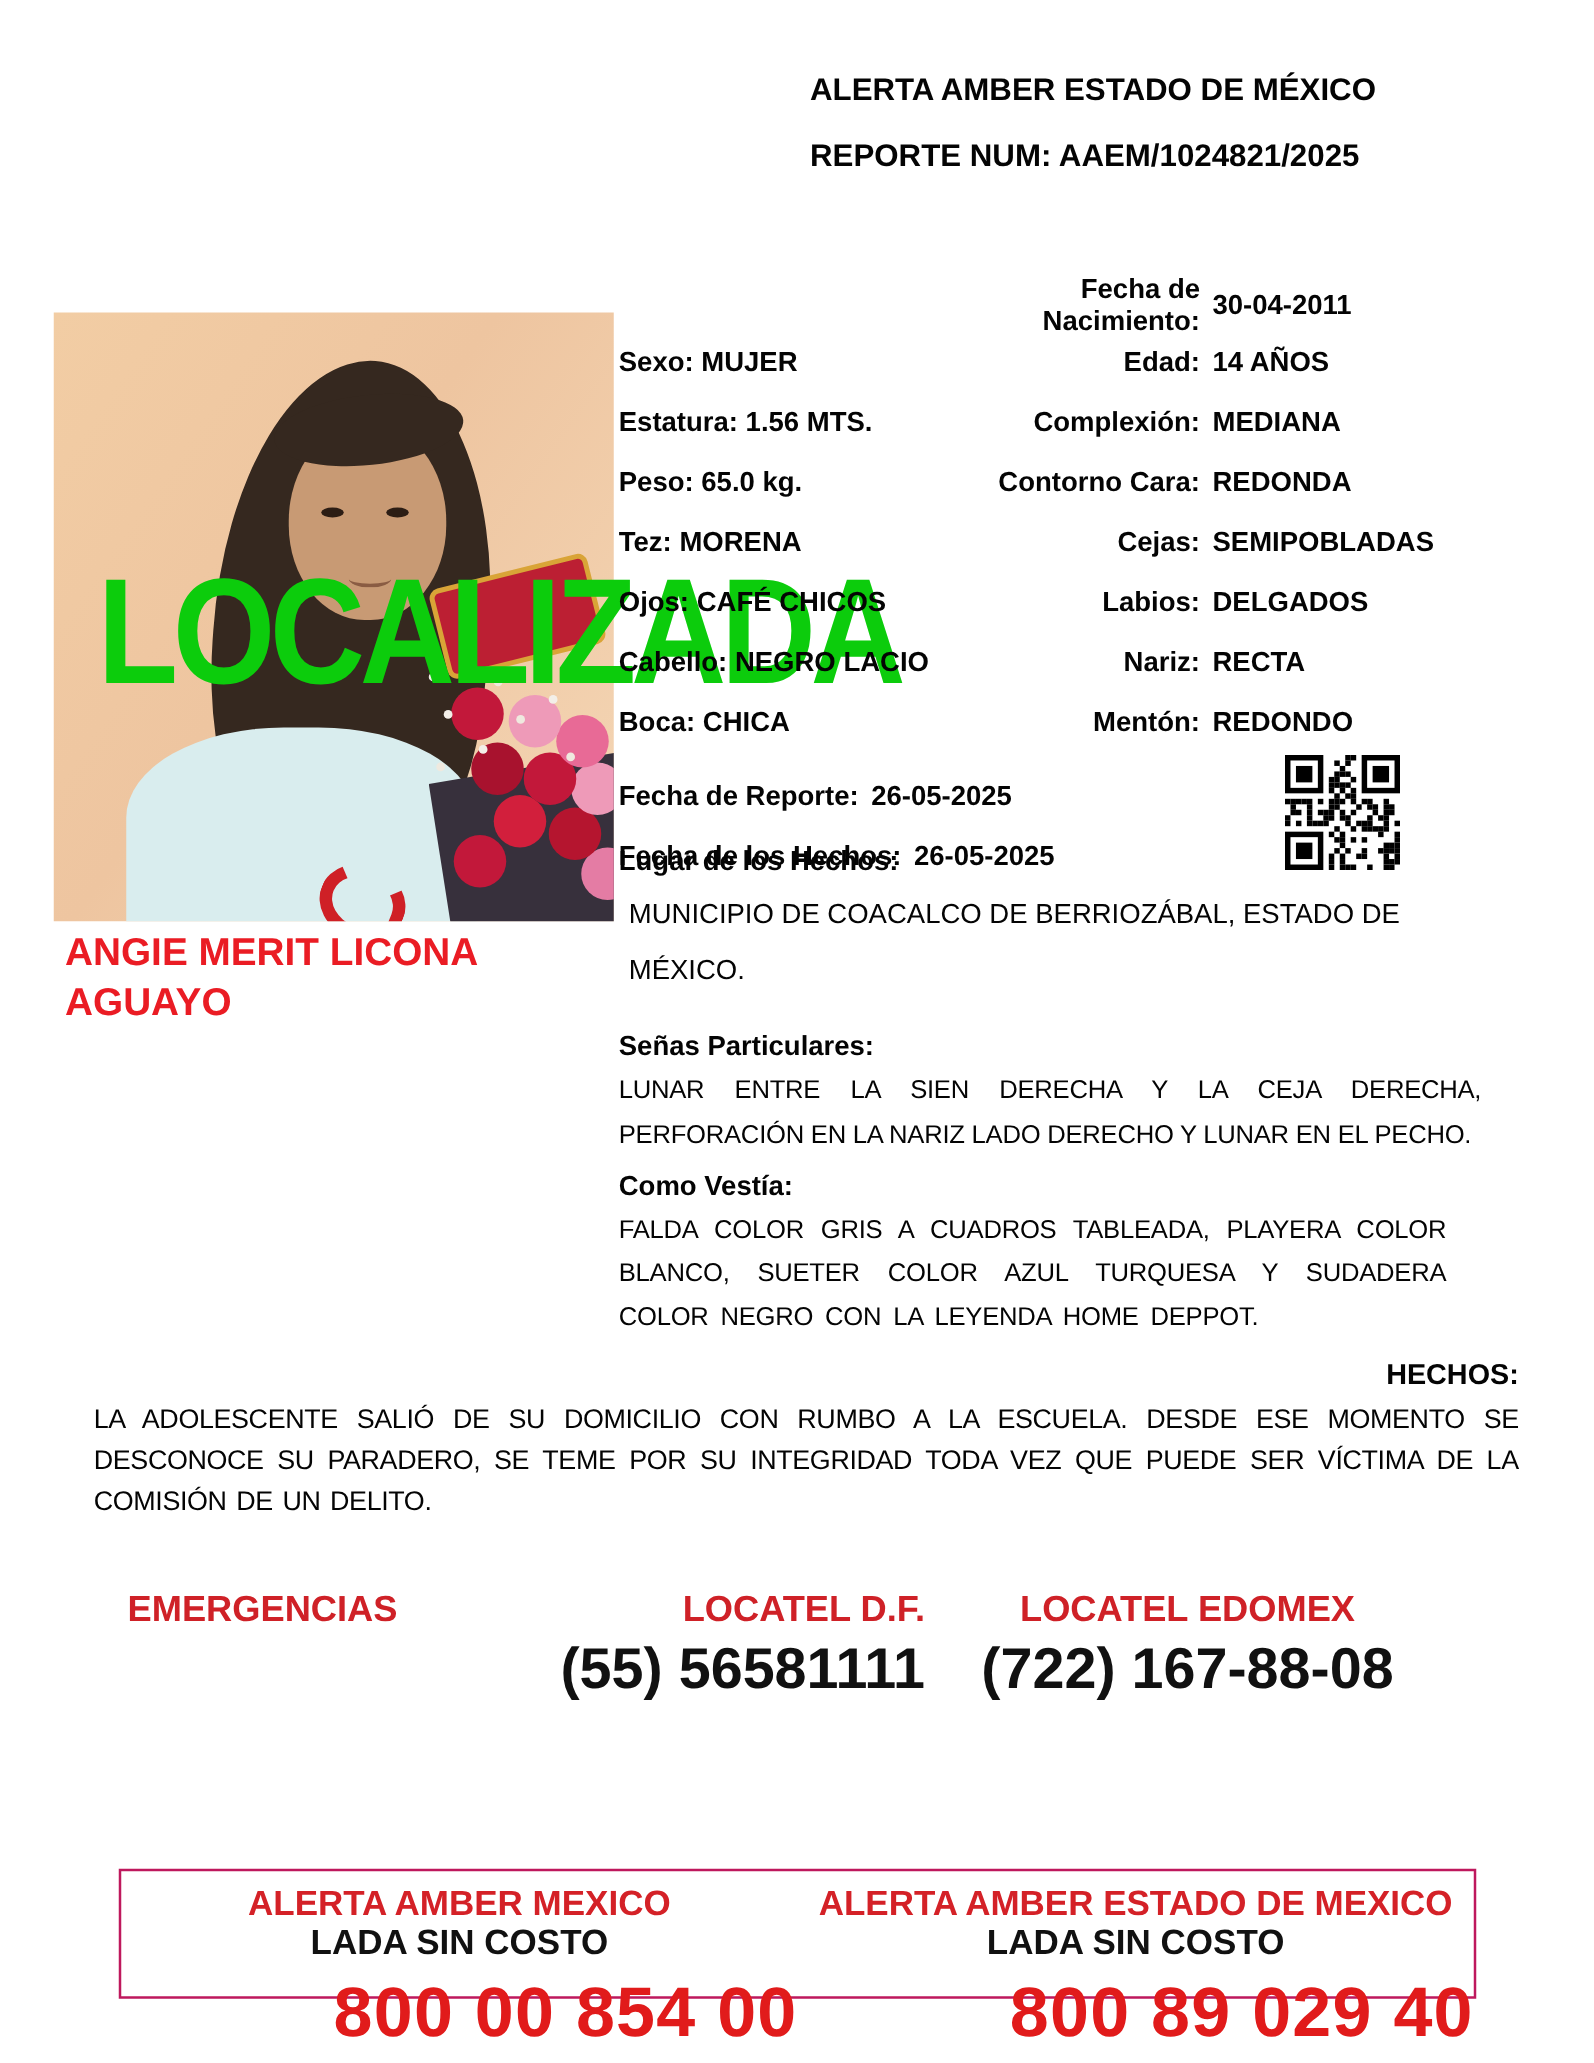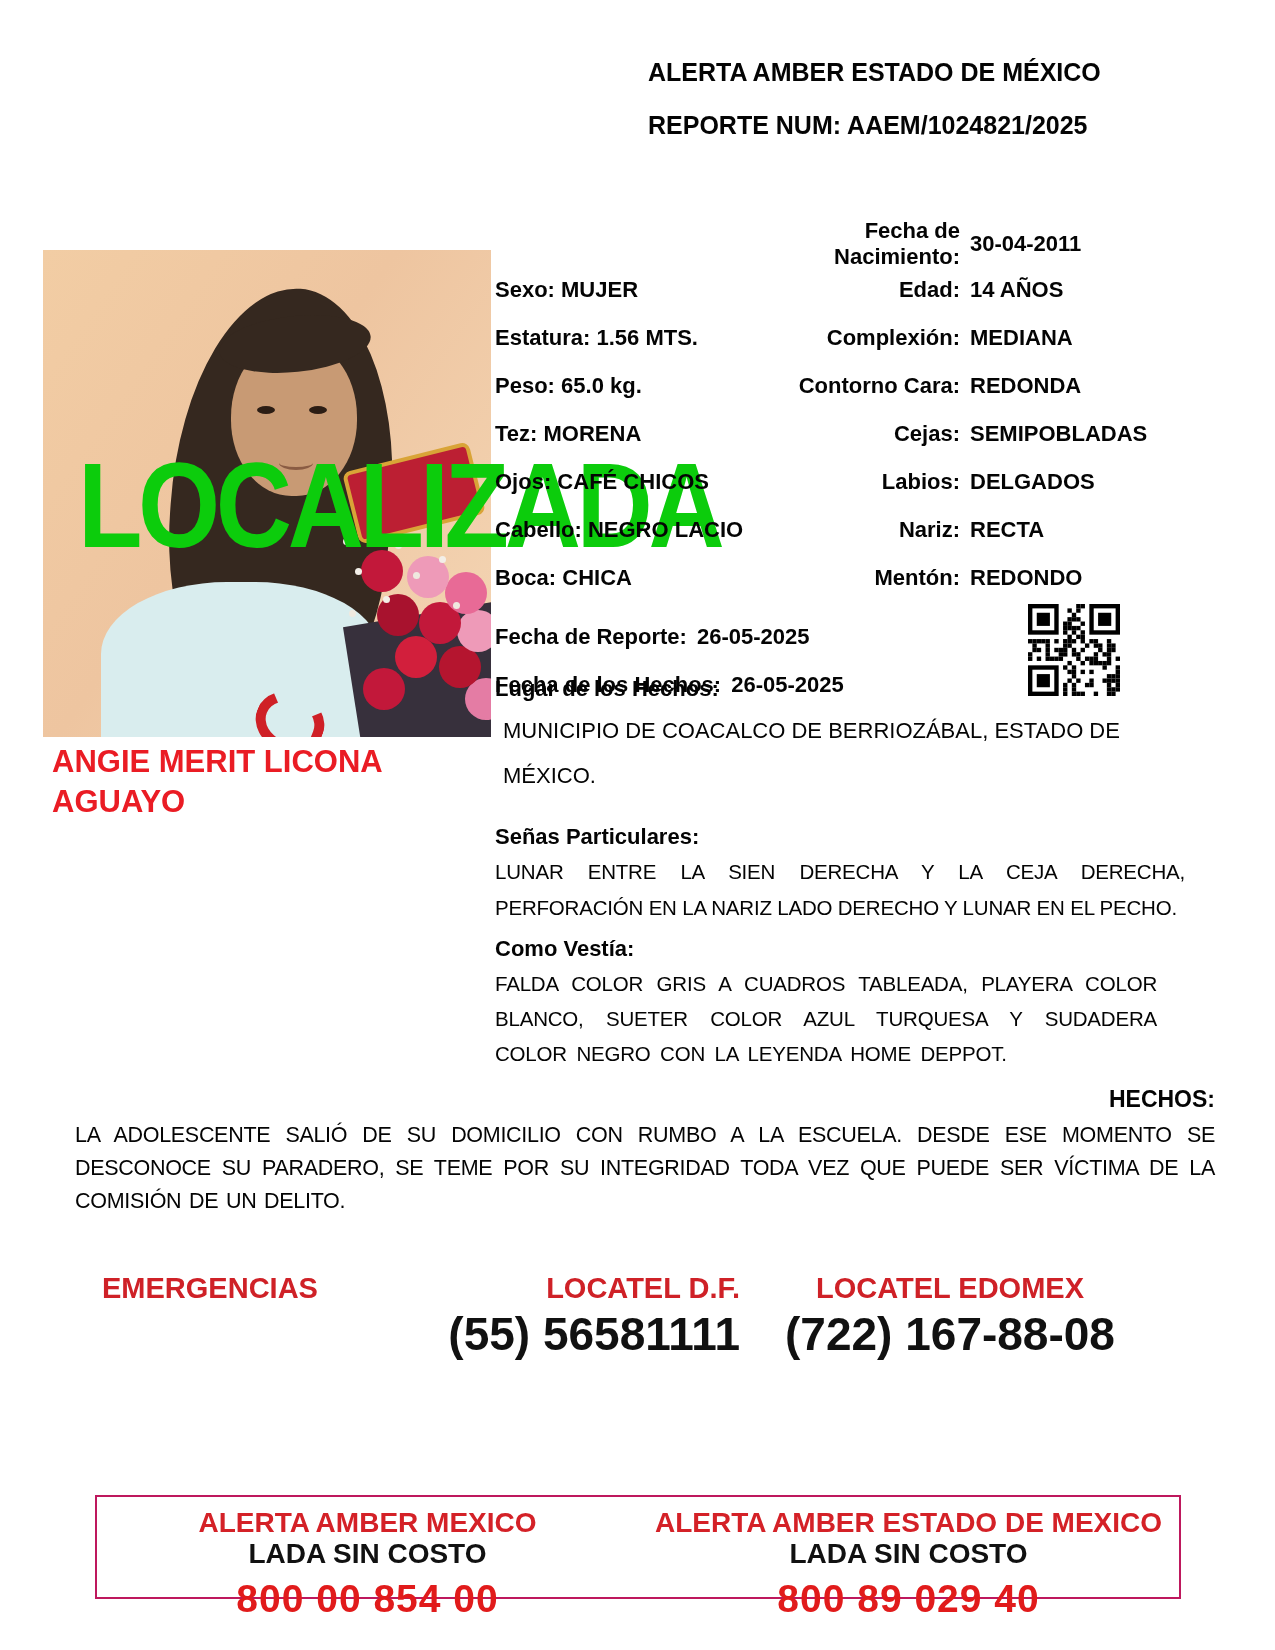--- a/index.html
+++ b/index.html
@@ -85,21 +85,21 @@
   .em3 { left:770px; width:360px; }
   .em-label { color:#cf2127; font-size:29px; font-weight:bold; }
   .em-num { color:#111; font-size:46px; font-weight:bold; margin-top:2px; }
 
   
   .fbox { position:absolute; left:95px; top:1447px; width:1086px; height:104px; border:2px solid #be185d;
           display:flex; z-index:3;margin-top:48px; }
   .fcol { flex:1; text-align:center; padding-top:10px; }
   .f-title { color:#d42127; font-size:28px; font-weight:bold; }
   .f-sub { color:#111; font-size:28px; font-weight:bold; line-height:30px; }
-  .f-num { color:#e11b1b; font-size:39px; font-weight:bold; margin-top:8px; letter-spacing:1px; }
+  .f-num { color:#e11b1b; font-size:56px; font-weight:bold; margin-top:8px; letter-spacing:1px;text-align:right; }
 </style>
 </head>
 <body>
 
 <div class="page">
 
 
   <div class="hdr">
     <div class="hdr-title">ALERTA AMBER ESTADO DE MÉXICO</div>
     <div class="hdr-report">REPORTE NUM: AAEM/1024821/2025</div>

